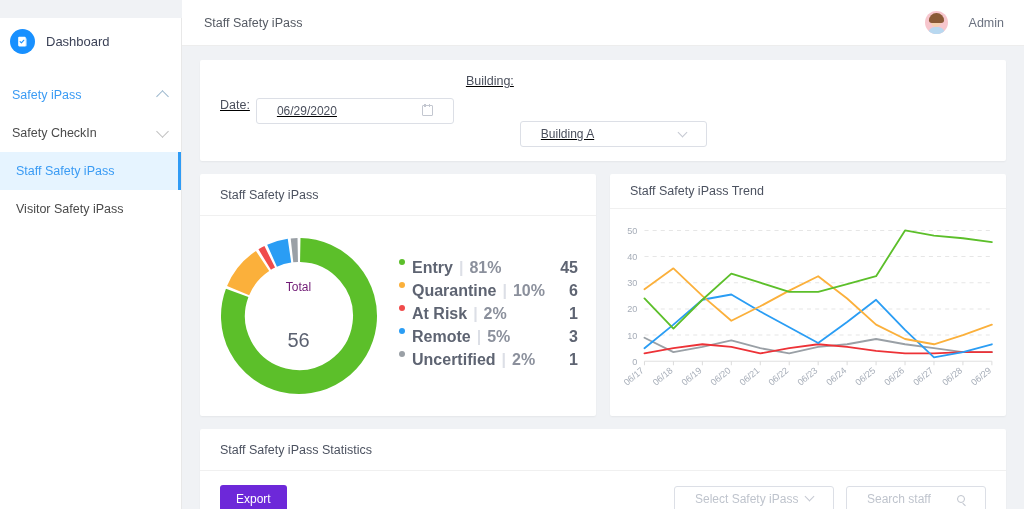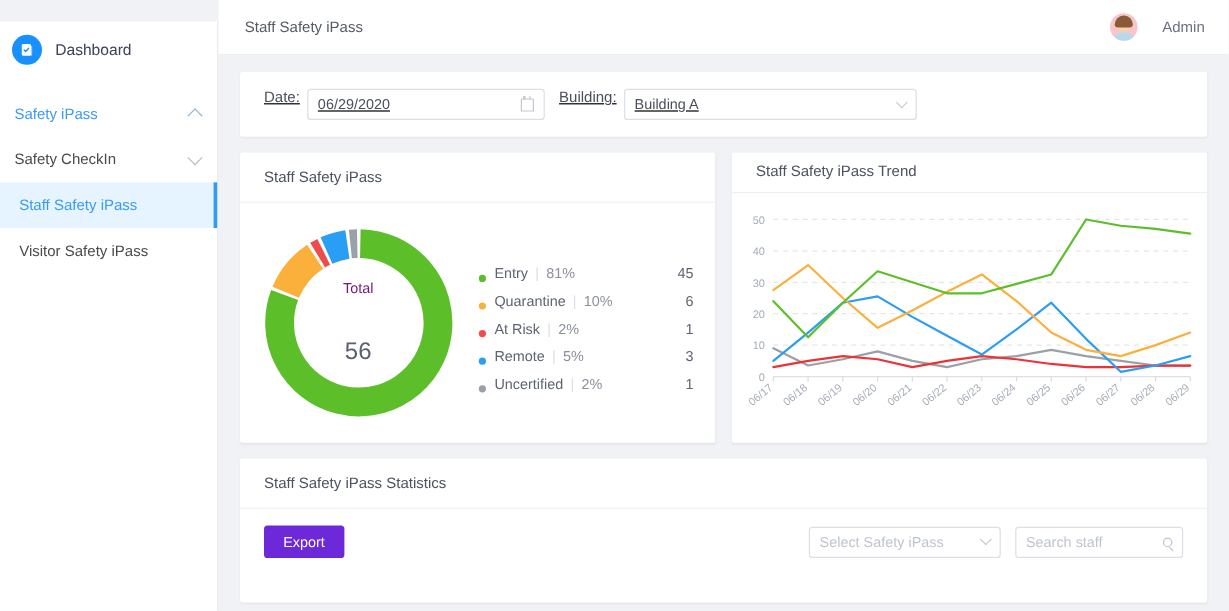--- a/index.html
+++ b/index.html
@@ -98,26 +98,26 @@
     font-size: 12.5px; color: #4c5260;
   }
 
   
   .filter-card { padding: 14px 20px; display: flex; align-items: center; gap: 12px; }
   .field { display: flex; gap: 6px; text-decoration: underline; }
   .field-label { font-size: 12.5px; color: #4a4f5c; white-space: nowrap; }
   .input-shell {
     height: 26px; border: 1px solid #dcdfe6; border-radius: 3px;
     background: #fff; display: flex; align-items: center;
-    padding: 0 8px; gap: 6px;
+    padding: 0 20px; gap: 6px;
   }
   .input-shell .val { font-size: 12px; color: #4a4f5c; flex: 1; }
   .input-shell .ph { font-size: 12px; color: #bfc4cd; flex: 1; }
   .date-input { width: 198px; }
-  .building-input { width: 244px; }
+  .building-input { width: 187px; margin-top: 47px; }
   .cal-icon { width: 11px; height: 11px; border: 1.2px solid #c3c7d0;
               border-radius: 1px; position: relative; flex-shrink: 0; }
   .cal-icon::before { content:""; position:absolute; top:-2.5px; left:1.5px;
               width:1.2px; height:3px; background:#c3c7d0; }
   .cal-icon::after { content:""; position:absolute; top:-2.5px; right:1.5px;
               width:1.2px; height:3px; background:#c3c7d0; }
   .sel-chev { width:7px; height:7px; border-right:1.2px solid #c5c9d2;
               border-bottom:1.2px solid #c5c9d2; transform:rotate(45deg);
               margin-top:-4px; flex-shrink:0; }
 
@@ -133,21 +133,21 @@
   .donut-center {
     position: absolute; inset: 0; display: flex;
     flex-direction: column; align-items: center; justify-content: center;
     gap: 9px;
   }
   .donut-label { font-size: 12px; color: #701a75; }
   .donut-total { font-size: 20px; color: #5b6170; margin-top: 26px; }
 
   .legend { flex: 1; padding-left: 8px; }
   .legend-row {
-    display: flex; align-items: flex-end; height: 23px; font-size: 12px;
+    display: flex; align-items: flex-start; height: 23px; font-size: 16px; font-weight: bold;
   }
   .dot { width: 6px; height: 6px; border-radius: 50%; margin-right: 7px; flex-shrink: 0; }
   .lg-name { color: #5e6472; }
   .lg-sep { color: #dcdfe6; margin: 0 6px; }
   .lg-pct { color: #8b909c; }
   .lg-count { margin-left: auto; color: #5e6472; padding-right: 12px; }
 
   
   .line-area { width: 100%; height: 100%; padding: 4px 6px 0 4px; }
 

